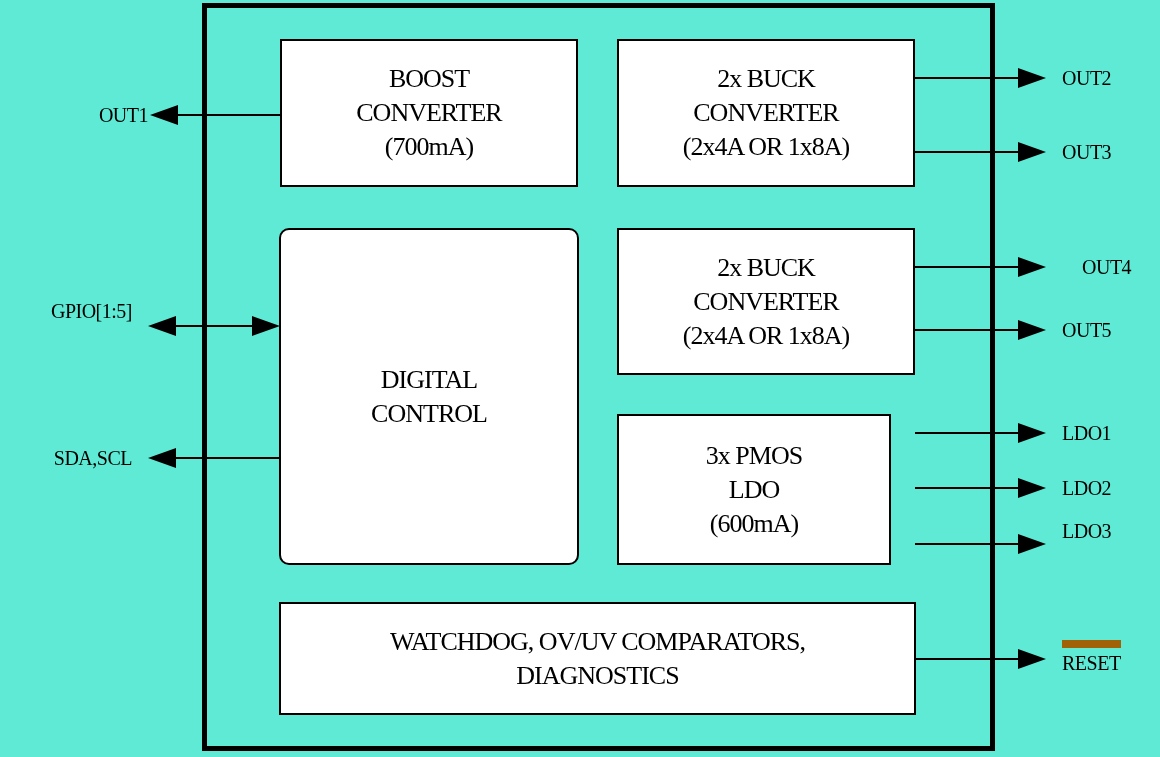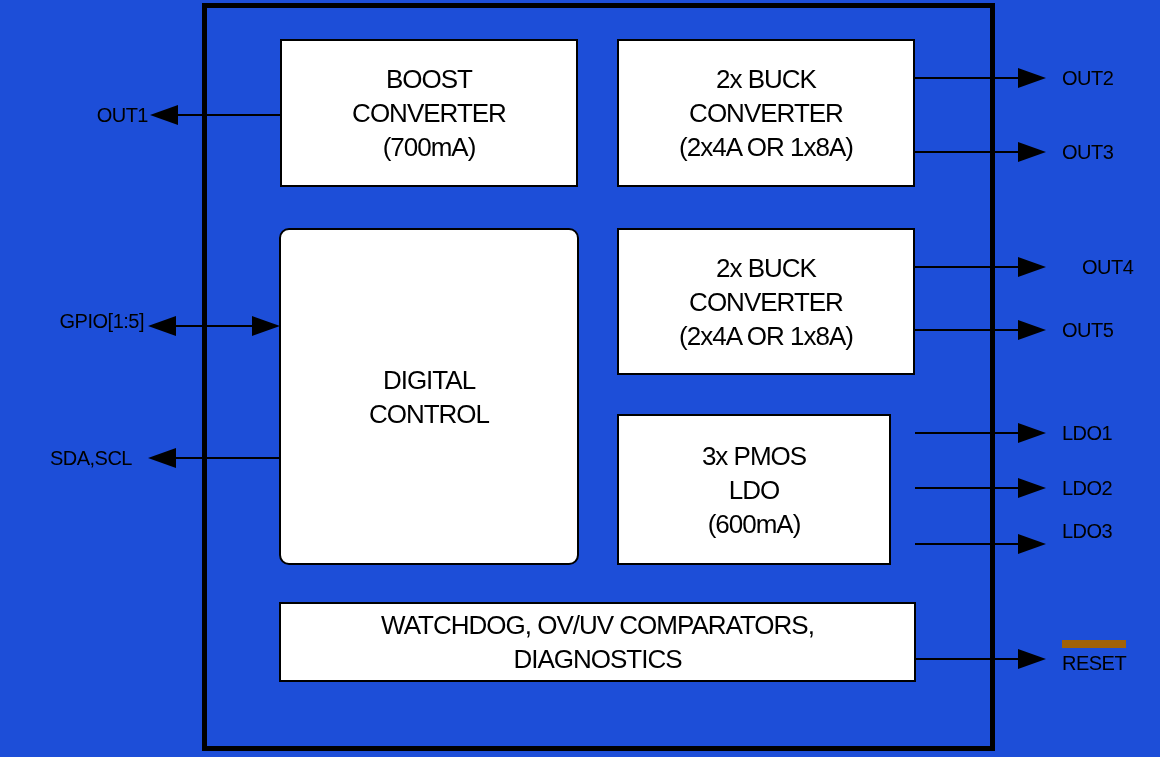--- a/index.html
+++ b/index.html
@@ -4,22 +4,22 @@
 <style>
   html, body {
     margin: 0;
     padding: 0;
     background: #ffffff;
   }
   .canvas {
     position: relative;
     width: 1160px;
     height: 757px;
-    background: #1d4ed8;
-    font-family: Liberation Sans, sans-serif;
+    background: #5eead4;
+    font-family: Liberation Serif, serif;
     color: #000000;
     overflow: hidden;
   }
   .wires {
     position: absolute;
     left: 0;
     top: 0;
     width: 1160px;
     height: 757px;
   }
@@ -45,21 +45,21 @@
     font-size: 26px;
     line-height: 34px;
     letter-spacing: -1px;
     white-space: nowrap;
   }
   .blk-boost    { left: 280px; top: 39px;  width: 298px; height: 148px; }
   .blk-buck-top { left: 617px; top: 39px;  width: 298px; height: 148px; }
   .blk-digital  { left: 279px; top: 228px; width: 300px; height: 337px; border-radius: 10px; }
   .blk-buck-bot { left: 617px; top: 228px; width: 298px; height: 147px; }
   .blk-ldo      { left: 617px; top: 414px; width: 274px; height: 151px; }
-  .blk-watchdog { left: 279px; top: 602px; width: 637px; height: 80px; }
+  .blk-watchdog { left: 279px; top: 602px; width: 637px; height: 113px; }
   .port-label {
     position: absolute;
     font-size: 20px;
     line-height: 30px;
     height: 30px;
     letter-spacing: -0.5px;
     white-space: nowrap;
   }
   .port-left {
     left: 0;
@@ -70,21 +70,21 @@
     left: 1062px;
     text-align: left;
   }
   .overline-text {
     display: inline-block;
     border-top: 8px solid #a16207;
     padding-top: 2px;
     line-height: 26px;
   }
   .pl-out1 { top: 100px; padding-left: 16px; }
-  .pl-gpio { top: 306px; margin-left: 12px; }
+  .pl-gpio { top: 296px; }
   .pl-sda  { top: 443px; }
   .pr-out2 { top: 63px;  }
   .pr-out3 { top: 137px; }
   .pr-out4 { top: 252px; margin-left: 20px; }
   .pr-out5 { top: 315px; }
   .pr-ldo1 { top: 418px; }
   .pr-ldo2 { top: 473px; }
   .pr-ldo3 { top: 516px; }
   .pr-reset{ top: 640px; }
 </style>

